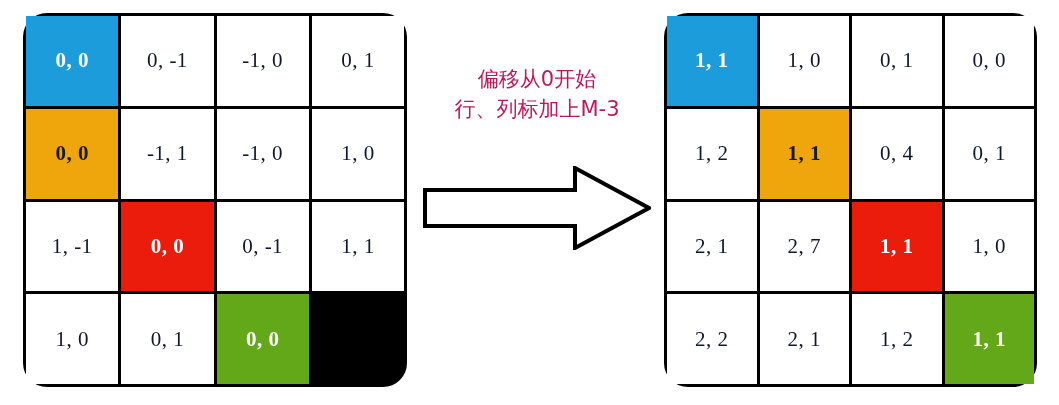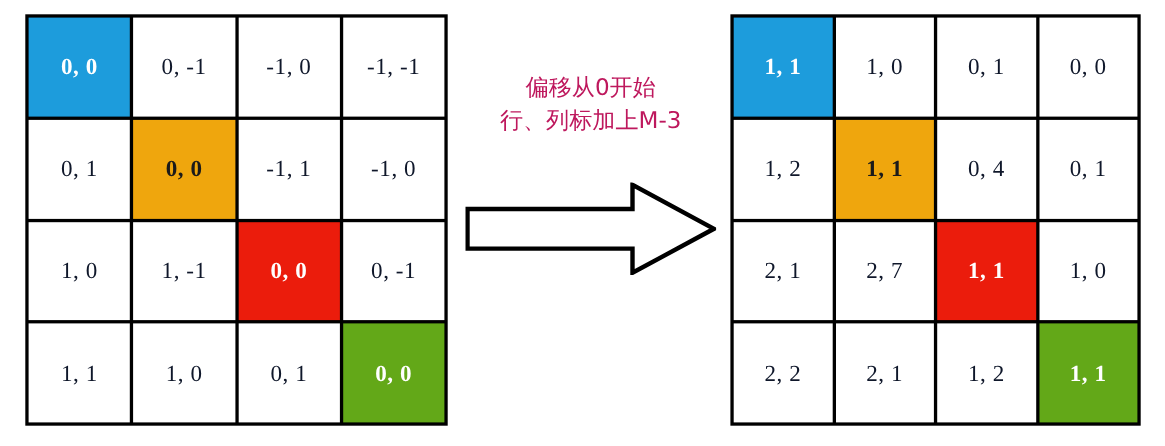--- a/index.html
+++ b/index.html
@@ -25,20 +25,21 @@
   
   .grid {
     position: absolute;
     display: grid;
     grid-template-columns: repeat(4, 1fr);
     grid-template-rows: repeat(4, 1fr);
     background: #000000;
     gap: 3px;
     padding: 3px;
     box-sizing: border-box;
+    border-radius: 24px;
   }
   .grid.left  { left: 23px;  top: 13px; width: 384px; height: 374px; }
   .grid.right { left: 664px; top: 13px; width: 373px; height: 374px; }
 
   .cell {
     background: #ffffff;
     display: flex;
     align-items: center;
     justify-content: center;
     font-size: 21px;
@@ -84,23 +85,20 @@
 
   <div class="grid left" id="left-grid">
       <div class="cell hl hl-blue">
         <span>0, 0</span>
       </div>
       <div class="cell">
         <span>0, -1</span>
       </div>
       <div class="cell">
         <span>-1, 0</span>
-      </div>
-      <div class="cell">
-        <span>-1, -1</span>
       </div>
       <div class="cell">
         <span>0, 1</span>
       </div>
       <div class="cell hl hl-orange">
         <span>0, 0</span>
       </div>
       <div class="cell">
         <span>-1, 1</span>
       </div>

